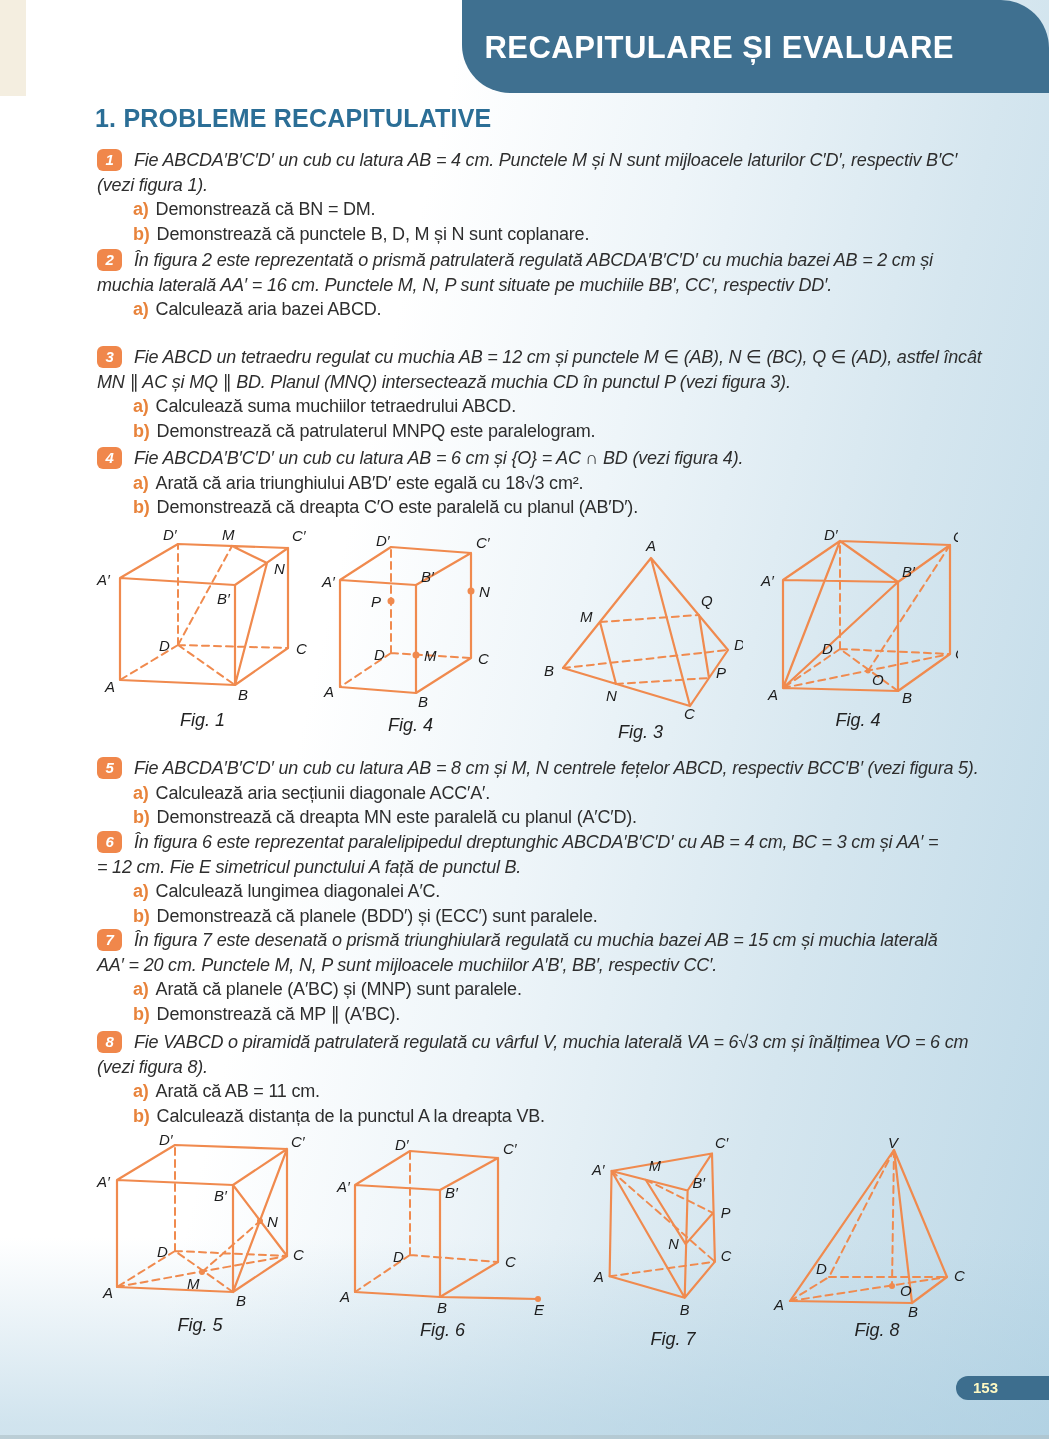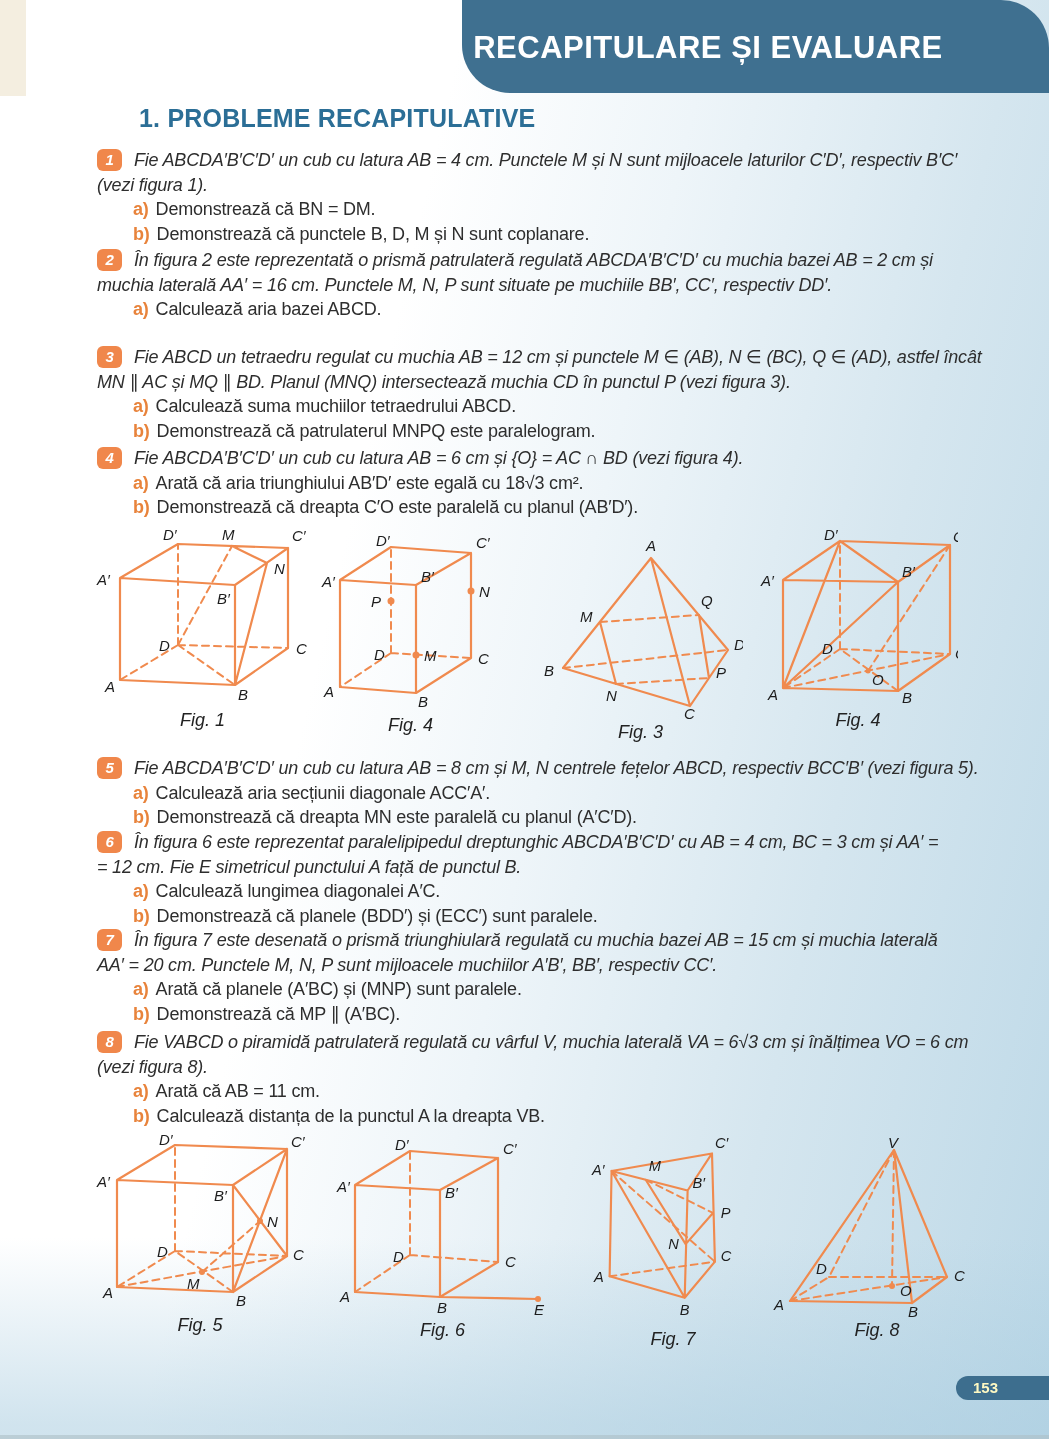--- a/index.html
+++ b/index.html
@@ -11,26 +11,26 @@
       linear-gradient(180deg, rgba(188,216,231,0) 86%, rgba(170,205,224,.55) 99%),
       linear-gradient(103deg, #ffffff 0%, #ffffff 34%, #eef5f9 52%, #d5e6ef 74%, #bcd8e7 100%);
     overflow:hidden;
   }
   .beige-strip{position:absolute;left:0;top:0;width:26px;height:96px;background:#f4eee0;}
   .bottom-edge{position:absolute;left:0;bottom:0;width:100%;height:4px;background:#aebfc6;opacity:.6;}
   .banner{
     position:absolute;left:462px;top:0;width:587px;height:93px;
     background:#3f7090;border-radius:0 48px 0 48px;
     color:#ffffff;font-weight:bold;font-size:31px;letter-spacing:.5px;
-    line-height:96px;text-align:center;padding-right:0;box-sizing:border-box;
+    line-height:96px;text-align:right;padding-right:0;box-sizing:border-box;
   }
   .banner span{margin-right:95px;}
   .section-title{
     position:absolute;left:95px;top:104px;
-    color:#2b6e96;font-weight:bold;font-size:25px;letter-spacing:.2px;margin-left:44px;
+    color:#2b6e96;font-weight:bold;font-size:25px;letter-spacing:.2px;
   }
   .problem{position:absolute;left:97px;width:870px;color:#2e2e2e;}
   .pline{white-space:nowrap;height:24.6px;font-size:18px;letter-spacing:-0.2px;line-height:24.6px;font-style:italic;}
   .badge{
     display:inline-block;width:25px;height:22px;border-radius:6px;margin-right:12px;
     background:#f0874b;color:#fff;font-weight:bold;font-size:15px;line-height:22px;
     text-align:center;vertical-align:1px;
   }
   .sub{white-space:nowrap;height:24.6px;font-size:18px;letter-spacing:-0.2px;line-height:24.6px;padding-left:36px;}
   .sublabel{color:#e8833b;font-weight:bold;margin-right:7px;}

